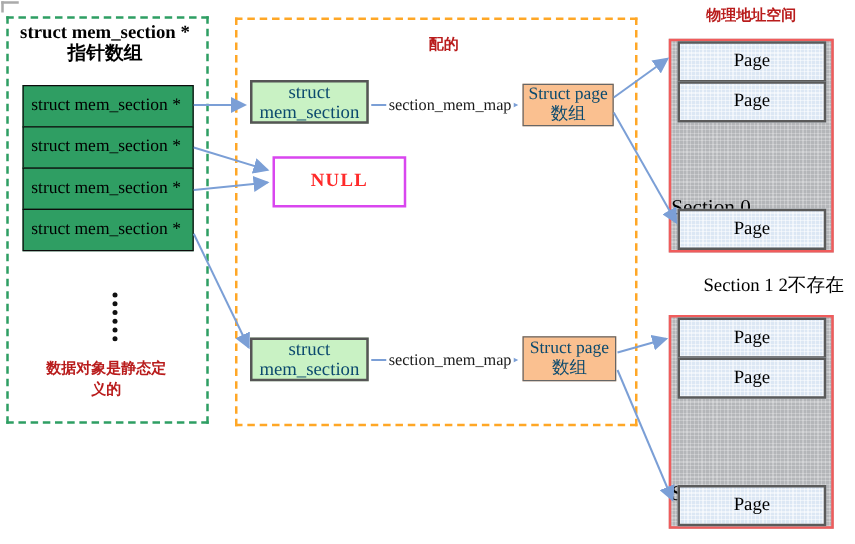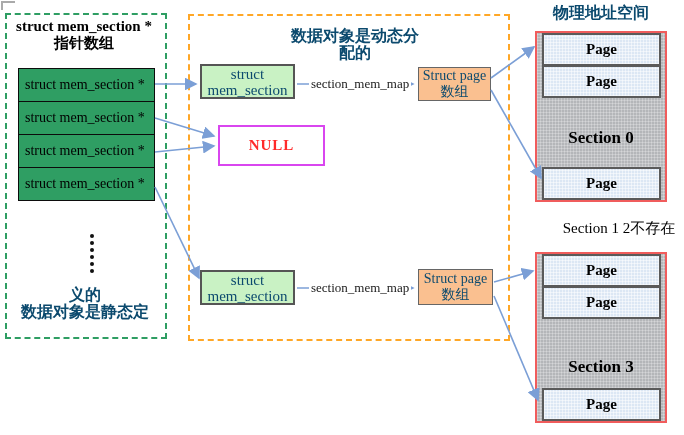--- a/index.html
+++ b/index.html
@@ -19,21 +19,21 @@
   .ptr-rows{left:18px;top:68px;width:137px;}
   .ptr-row{
     box-sizing:border-box;width:137px;height:34px;margin-top:-1px;
     background:#2f9e63;border:1px solid #0c0c0c;
     font-size:14px;color:#000;display:flex;align-items:center;
     padding-left:6px;
   }
   .ptr-row:first-child{margin-top:0;}
   .dots{left:90px;top:234px;display:flex;flex-direction:column;gap:3px;}
   .dot{width:4px;height:4px;border-radius:50%;background:#111;}
-  .caption-red{color:#0c4a6e;font-weight:bold;font-size:16px;
+  .caption-red{color:#b91c1c;font-weight:bold;font-size:12px;
     text-align:center;line-height:17px;}
   .left-caption{left:15px;top:286px;width:140px;}
 
   
   .mid-panel{
     left:188px;top:14px;width:318px;height:323px;
     border:2px dashed #ffa726;background:transparent;
   }
   .mid-caption{left:265px;top:27px;width:180px;}
 
@@ -64,40 +64,39 @@
 
   
   .phys-title{left:535px;top:4px;width:132px;}
   .mem-block{
     box-sizing:border-box;width:132px;height:171px;
     border:2px solid #f05c5c;
     background-color:#b4b6b9;
     background-image:
       repeating-linear-gradient(0deg,rgba(255,255,255,.25) 0 1px,transparent 1px 3px),
       repeating-linear-gradient(90deg,rgba(255,255,255,.25) 0 1px,transparent 1px 3px);
-    font-weight: bold;
   }
   .block-0{left:535px;top:31px;}
   .block-3{left:535px;top:252px;}
   .page-box{
     position:absolute;left:5px;width:119px;height:33px;
     box-sizing:border-box;border:2px solid #5a5a5a;
     background-color:#dce7f4;
     background-image:
       repeating-linear-gradient(0deg,rgba(255,255,255,.5) 0 1px,transparent 1px 3px),
       repeating-linear-gradient(90deg,rgba(255,255,255,.5) 0 1px,transparent 1px 3px);
     display:flex;align-items:center;justify-content:center;
     font-size:15px;color:#000;
   }
   .pg-a{top:0px;}
   .pg-b{top:32px;margin-top:0;}
   .pg-c{top:134px;}
   .section-label{
-    position:absolute;left:0;width:100%;text-align:center;
-    font-size:17px;color:#000;
+    position:absolute;left:0;width:100%;text-align:left;
+    font-size:17px;color:#000;margin-top:28px;
   }
   .sec0-label{top:95px;}
   .sec3-label{top:103px;}
   .between-caption{left:544px;top:219px;width:150px;text-align:center;
     font-size:15px;color:#000;}
 
   .corner-artifact{left:1px;top:1px;width:12px;height:7px;
     border-left:2px solid #aaa;border-top:2px solid #aaa;}
 
   svg.arrows{position:absolute;left:0;top:0;pointer-events:none;}
@@ -126,28 +125,27 @@
   <div class="abs dots">
     <span class="dot"></span>
       <span class="dot"></span>
       <span class="dot"></span>
     <span class="dot"></span>
       <span class="dot"></span>
       <span class="dot"></span>
   </div>
 
   <div class="abs caption-red left-caption">
+    <div>数据对象是静态定</div>
     <div>义的</div>
-    <div>数据对象是静态定</div>
   </div>
 
   <div class="abs mid-panel"></div>
 
   <div class="abs caption-red mid-caption">
-    <div>数据对象是动态分</div>
     <div>配的</div>
   </div>
 
   <div class="abs node green-node node-upper-ms">
     <div>struct</div>
     <div>mem_section</div>
   </div>
 
   <div class="abs null-node">
     <span>NULL</span>

